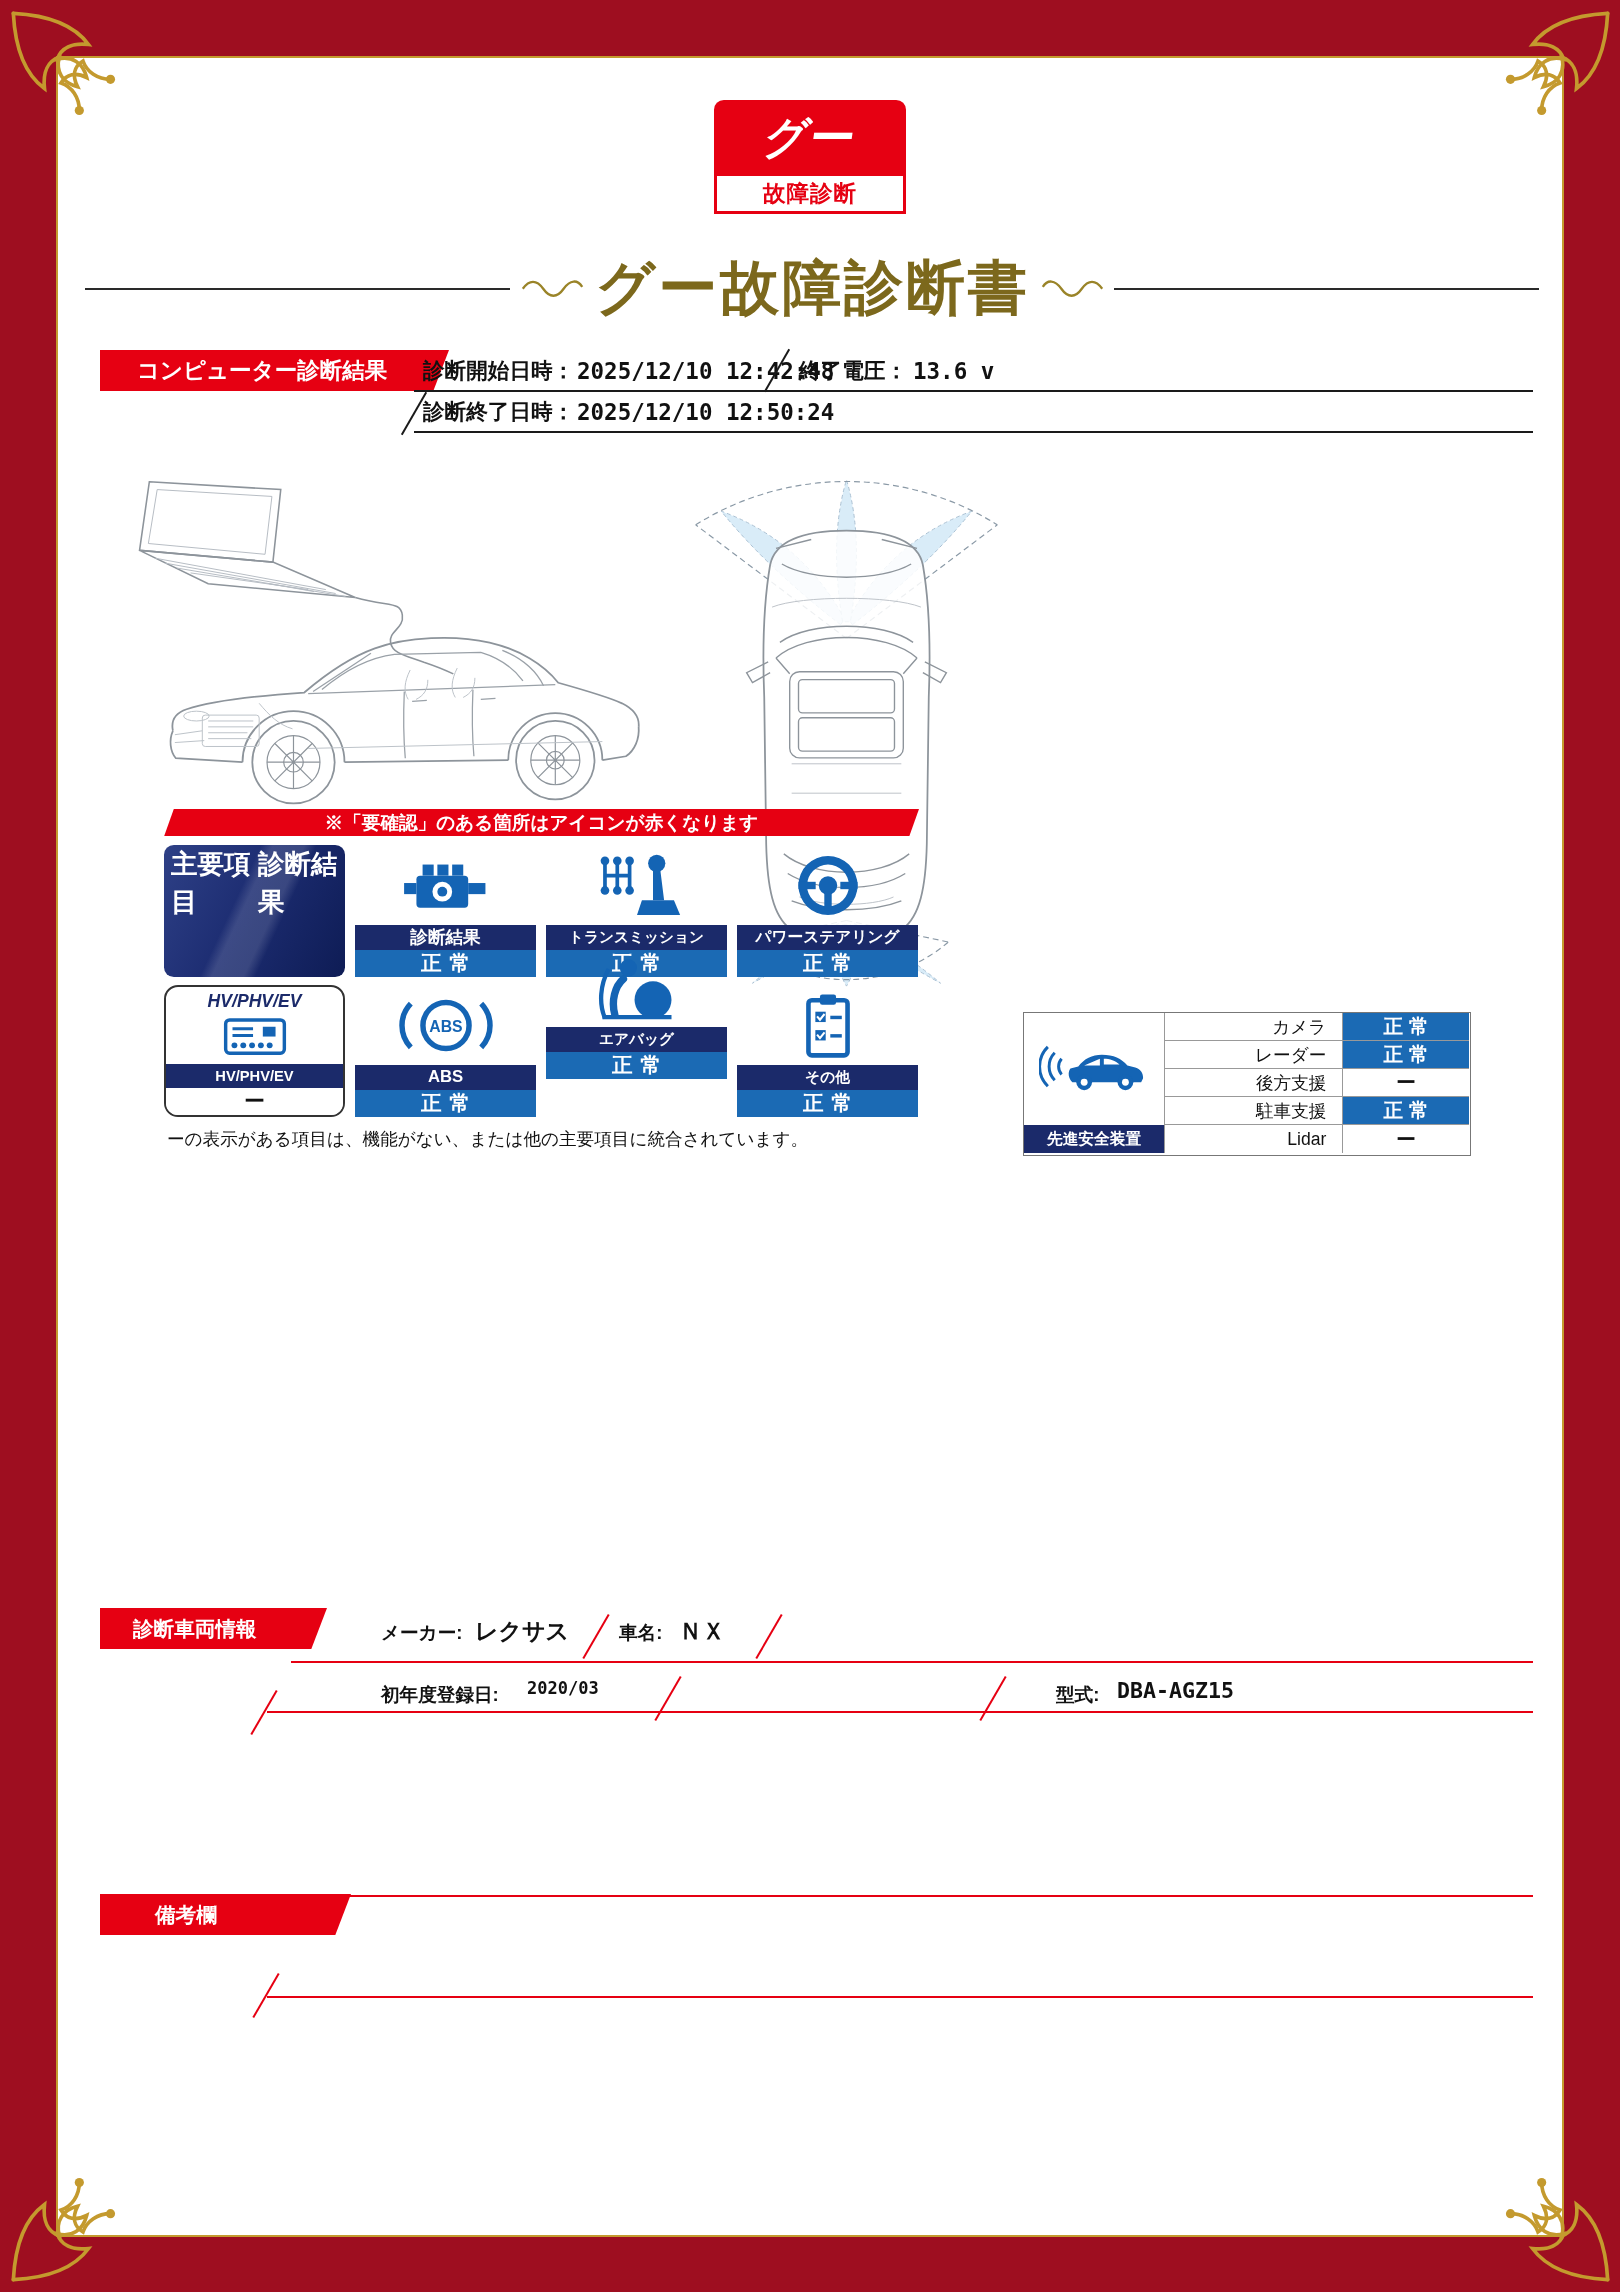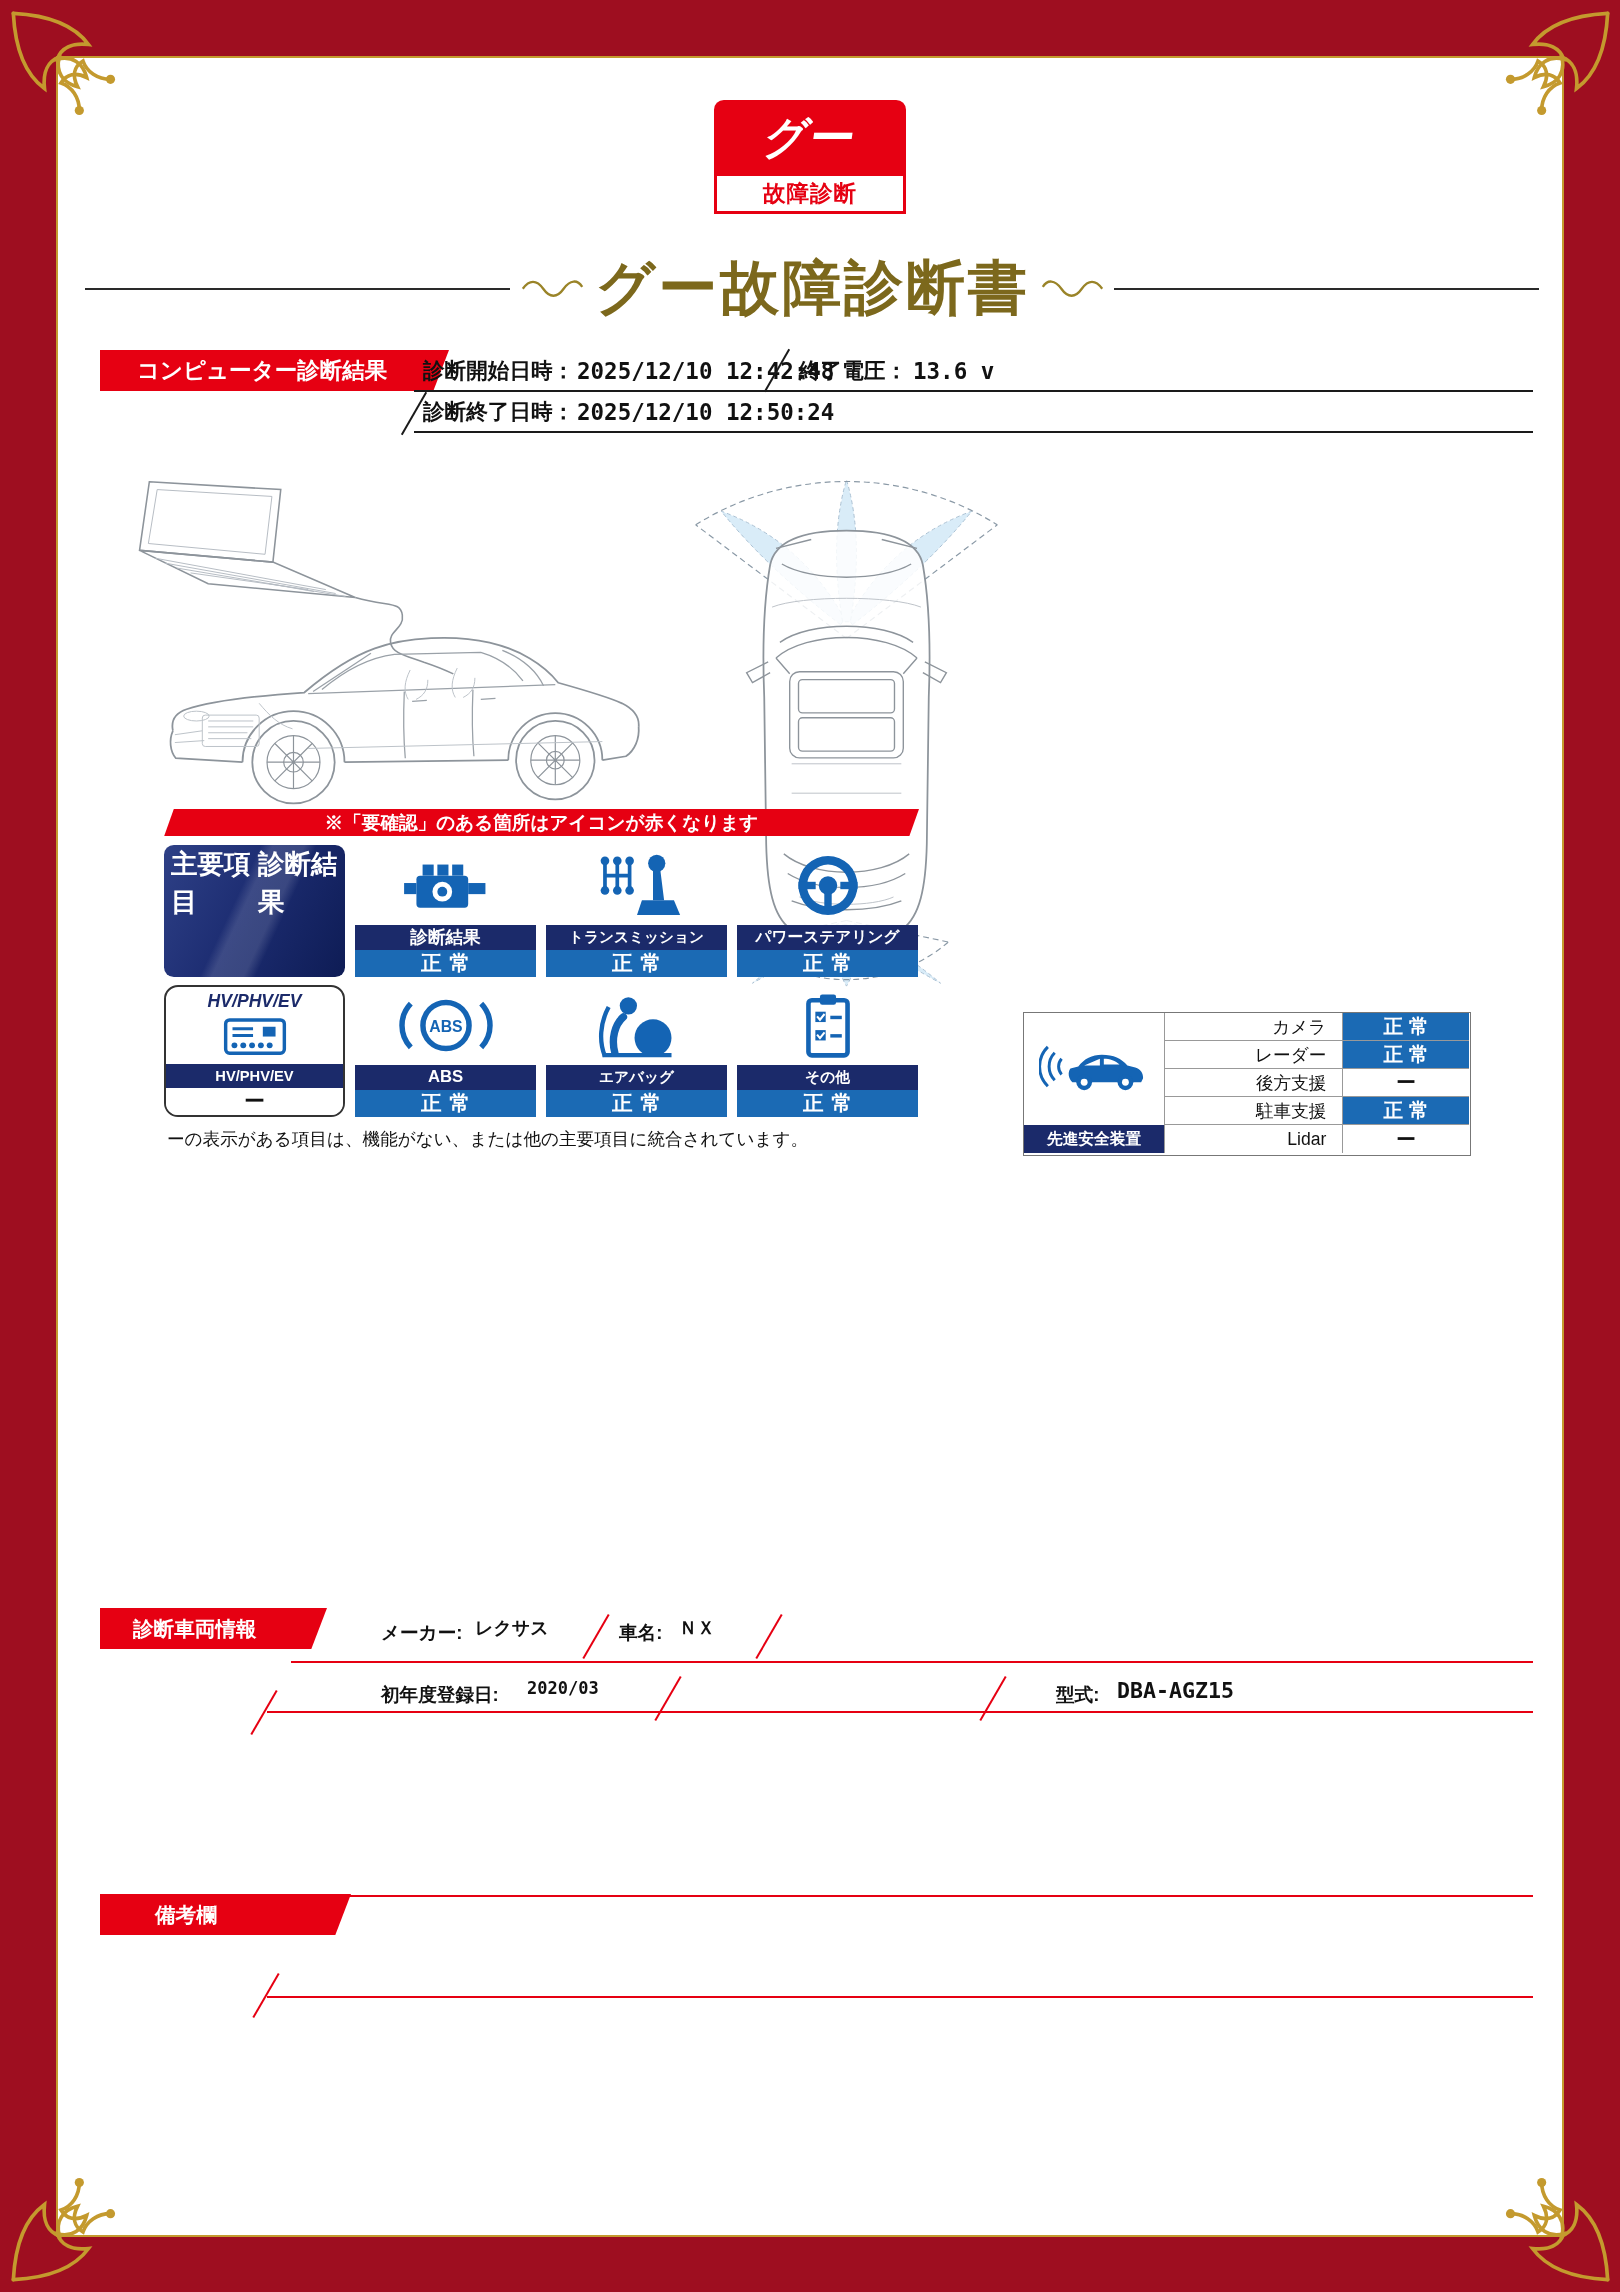--- a/index.html
+++ b/index.html
@@ -49,21 +49,21 @@
   .safety-table{position:absolute;left:965px;top:954px;width:446px;height:142px;display:grid;grid-template-columns:140px 178px 127px;grid-template-rows:repeat(5,28px);border:1px solid #777;box-sizing:content-box;background:#fff;}
   .safety-icon-cell{grid-column:1;grid-row:1/5;display:flex;align-items:center;justify-content:center;}
   .safety-label-bar{grid-column:1;grid-row:5;background:#1b2a6a;color:#fff;font-size:15.7px;font-weight:bold;display:flex;align-items:center;justify-content:center;}
   .s-label{grid-column:2;border-left:1px solid #999;border-bottom:1px solid #999;display:flex;align-items:center;justify-content:flex-end;padding-right:15.7px;font-size:17.6px;color:#111;box-sizing:border-box;}
   .s-status{grid-column:3;border-left:1px solid #999;border-bottom:1px solid #999;display:flex;align-items:center;justify-content:center;font-size:19.6px;font-weight:bold;letter-spacing:5.9px;text-indent:5.9px;box-sizing:border-box;}
   .s-status.ok{background:#1b6ab4;color:#fff;}
   .s-status.dash{background:#fff;color:#111;}
   .row5{border-bottom:none;}
   
   .v-label{position:absolute;font-size:18.6px;font-weight:700;color:#111;white-space:nowrap;}
-  .v-value{position:absolute;font-size:18px;font-weight:700;color:#111;white-space:nowrap;}
+  .v-value{position:absolute;font-size:23px;font-weight:700;color:#111;white-space:nowrap;}
 </style>
 </head>
 <body>
 
 <div class="page">
   <div class="sheet">
 
     <div class="logo">
       <div class="logo-top">
           <span>グー</span>
@@ -277,21 +277,21 @@
           <circle cx="42" cy="28" r="19" fill="none" stroke="#1464b4" stroke-width="4.5"></circle>
           <text x="42" y="33" font-size="13" font-weight="bold" text-anchor="middle" fill="#1464b4" font-family="Liberation Sans, sans-serif">ABS</text>
           <path d="M13,10 A26,26 0 0 0 13,46" fill="none" stroke="#1464b4" stroke-width="4.5"></path>
           <path d="M71,10 A26,26 0 0 1 71,46" fill="none" stroke="#1464b4" stroke-width="4.5"></path>
         </svg>
       </div>
       <div class="cell-label" style="font-size:16.7px;">ABS</div>
       <div class="cell-status ok">正常</div>
     </div>
 
-    <div class="cell" style="left:488px;top:927px;">
+    <div class="cell" style="left:488px;top:889px;">
       <div class="cell-icon">
         <svg width="98" height="69" viewBox="0 0 72 56">
           <g fill="#1464b4">
               <circle cx="29" cy="12" r="7"></circle>
               <circle cx="49" cy="38" r="15"></circle>
             </g>
           <path d="M25,21 C18,27 15,39 18,50" stroke="#1464b4" stroke-width="6" fill="none" stroke-linecap="round"></path>
           <path d="M13,13 C6,26 5,41 10,53" stroke="#1464b4" stroke-width="3.5" fill="none"></path>
           <path d="M8,52 H64" stroke="#1464b4" stroke-width="3.5"></path>
         </svg>

